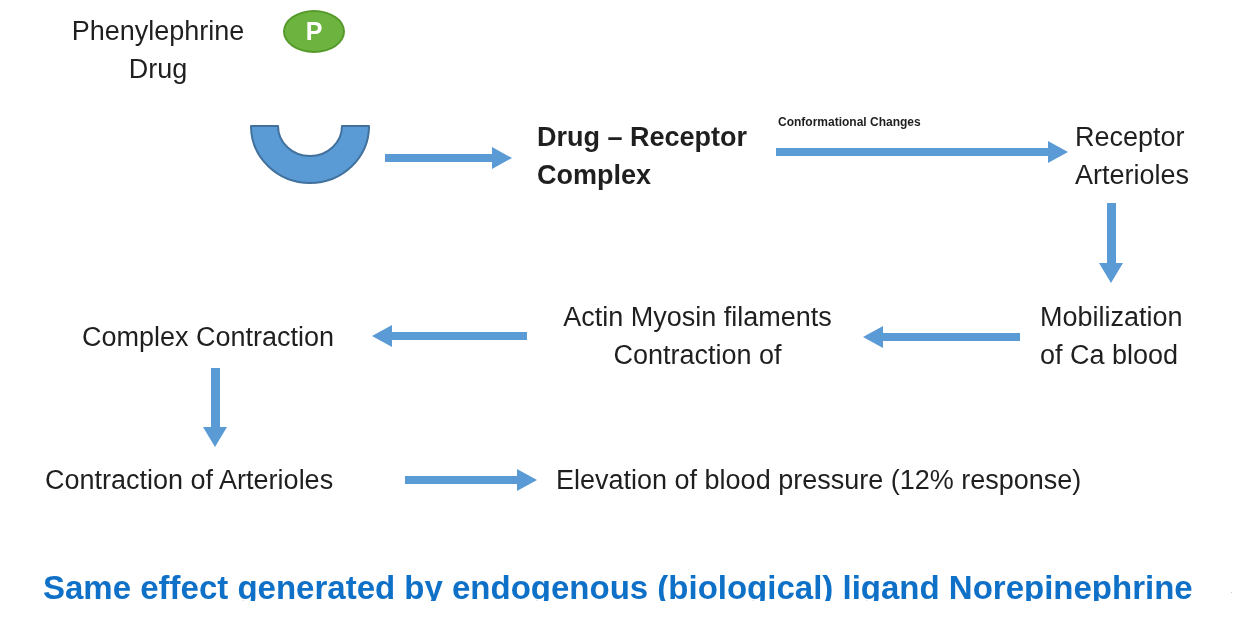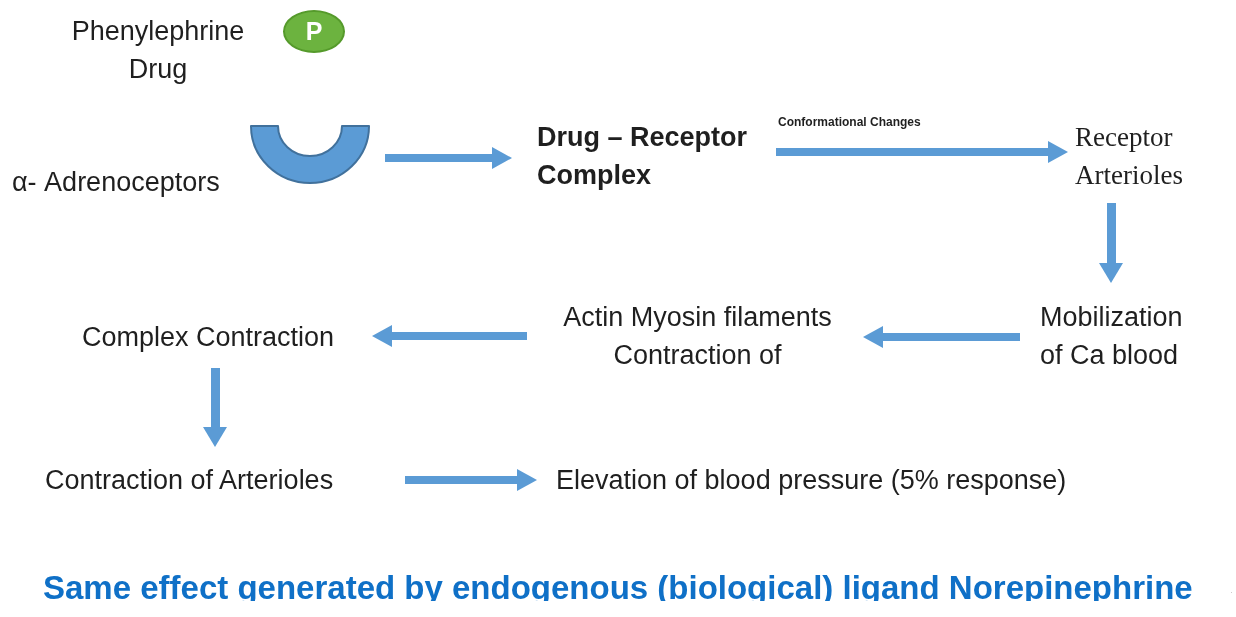--- a/index.html
+++ b/index.html
@@ -40,21 +40,21 @@
     color:#ffffff;font-size:25px;font-weight:bold;line-height:1;
   }
   #node-adreno{left:12px;top:163px;}
   #shape-receptor{position:absolute;left:247px;top:124px;width:126px;height:64px;}
   #shape-receptor path{fill:var(--receptor_fill);stroke:var(--receptor_stroke);stroke-width:2;stroke-linejoin:round;}
   #node-complex{left:537px;top:118px;font-weight:bold;}
   #label-conf{
     position:absolute;left:778px;top:115px;
     font-size:12px;font-weight:bold;white-space:nowrap;
   }
-  #node-activation{left:1075px;top:118px;font-family:Liberation Serif, serif;}
+  #node-activation{left:1075px;top:118px;}
   #node-mobilization{left:1040px;top:298px;}
   #node-actin{left:540px;top:298px;width:315px;}
   #node-muscle{left:82px;top:318px;}
   #node-arterioles{left:45px;top:461px;}
   #node-elevation{left:556px;top:461px;}
   #footnote{
     position:absolute;left:43px;top:569px;
     font-size:33px;font-weight:bold;white-space:nowrap;
     color:var(--footnote);
   }
@@ -83,21 +83,20 @@
 <div id="canvas">
 
   <div class="node center" id="node-drug">
     <div>Phenylephrine</div>
     <div>Drug</div>
   </div>
   <div id="badge-p">
     <span>P</span>
   </div>
 
-  <div class="node" id="node-adreno">α- Adrenoceptors</div>
   <svg id="shape-receptor" viewBox="0 0 126 64" aria-hidden="true">
     <path d="M 4 2 A 59 57 0 0 0 122 2 L 95 2 A 32 30 0 0 1 31 2 Z"></path>
   </svg>
 
   <div class="arrow h" id="arrow-1">
     <div class="shaft"></div>
     <div class="head-right"></div>
   </div>
 
   <div class="node" id="node-complex">
@@ -148,19 +147,19 @@
     <div class="head-down"></div>
   </div>
 
   <div class="node" id="node-arterioles">Contraction of Arterioles</div>
 
   <div class="arrow h" id="arrow-3">
     <div class="shaft"></div>
     <div class="head-right"></div>
   </div>
 
-  <div class="node" id="node-elevation">Elevation of blood pressure (5% response)</div>
+  <div class="node" id="node-elevation">Elevation of blood pressure (12% response)</div>
 
   <div id="footnote">Same effect generated by endogenous (biological) ligand Norepinephrine</div>
 
   <div id="caret"></div>
 
 </div>
 
 </body></html>

